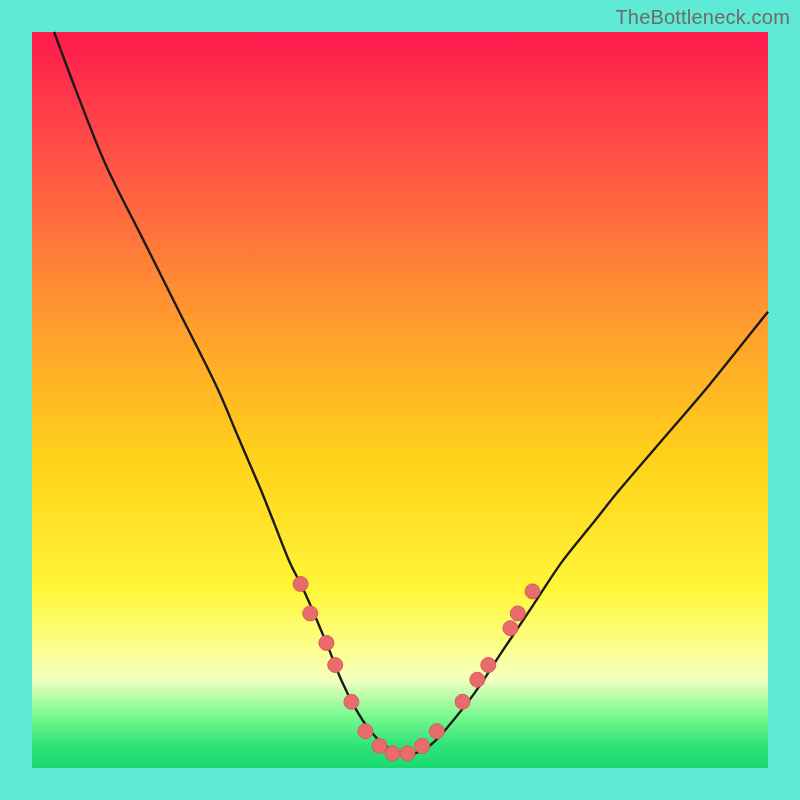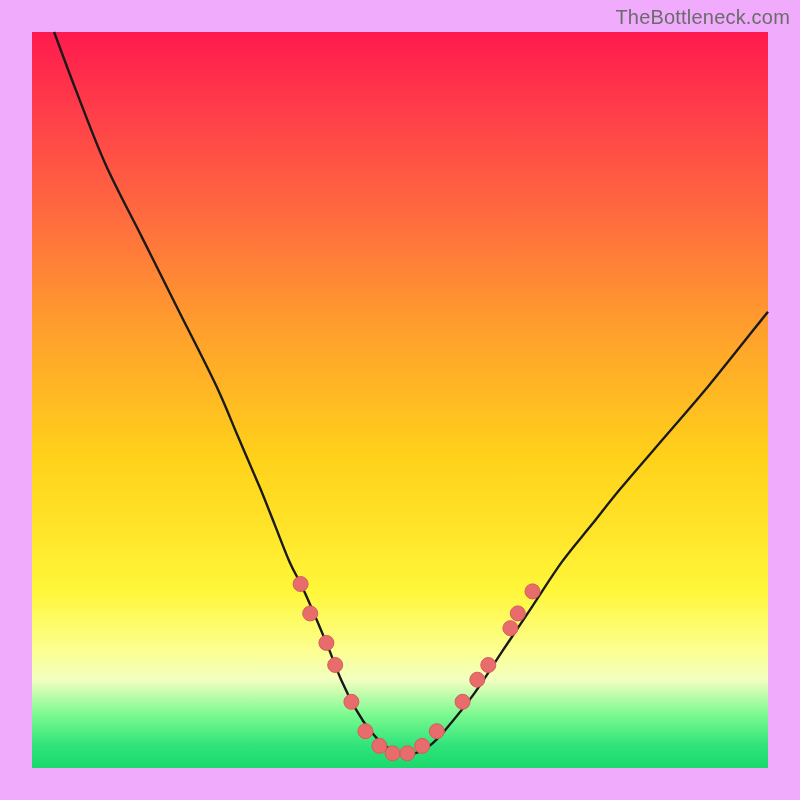--- a/index.html
+++ b/index.html
@@ -8,21 +8,21 @@
     width: 800px;
     height: 800px;
     overflow: hidden;
     background: #000;
     font-family: Arial, Helvetica, sans-serif;
   }
   .frame {
     position: relative;
     width: 800px;
     height: 800px;
-    background: #f0abfc;
+    background: #5eead4;
   }
   .plot-area {
     position: absolute;
     left: 32px;
     top: 32px;
     width: 736px;
     height: 736px;
     background: linear-gradient(
       to bottom,
       #ff1a4d 0%,

